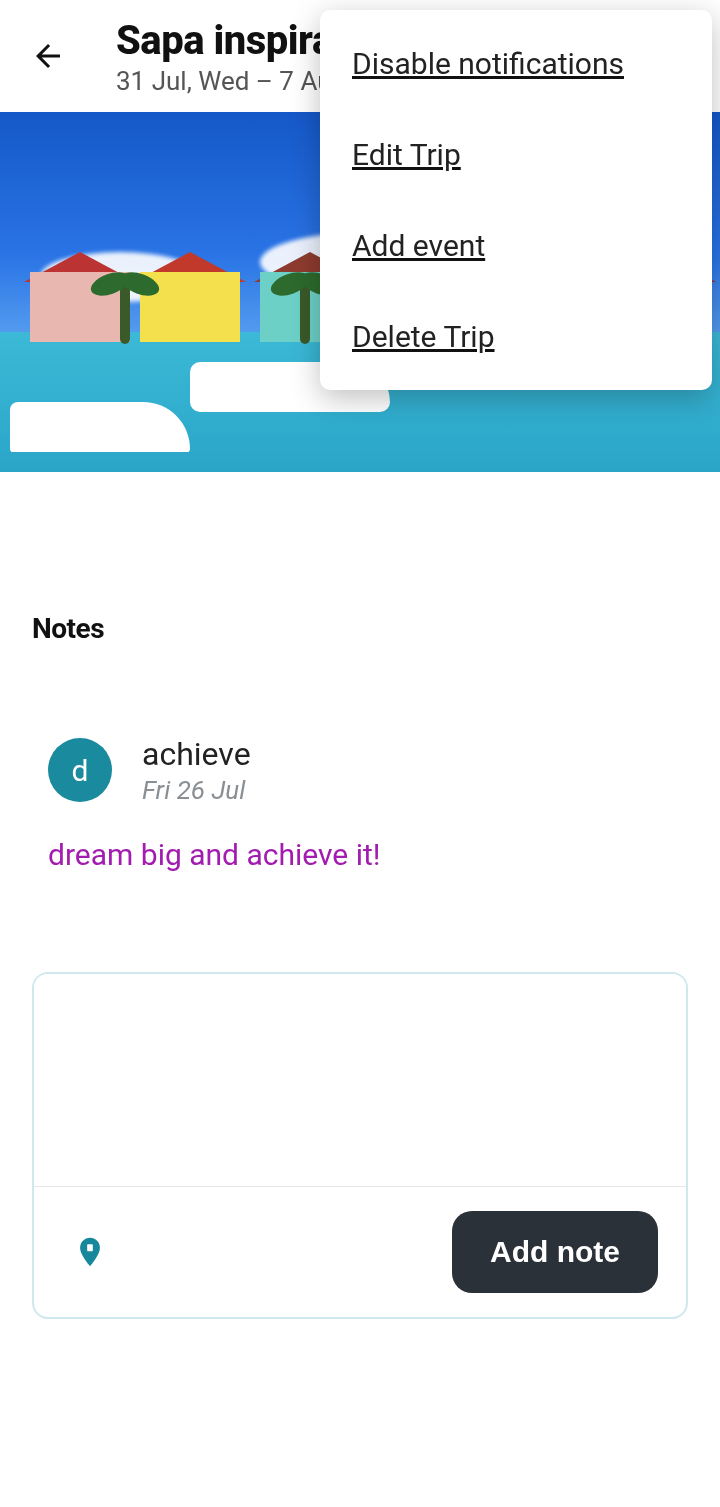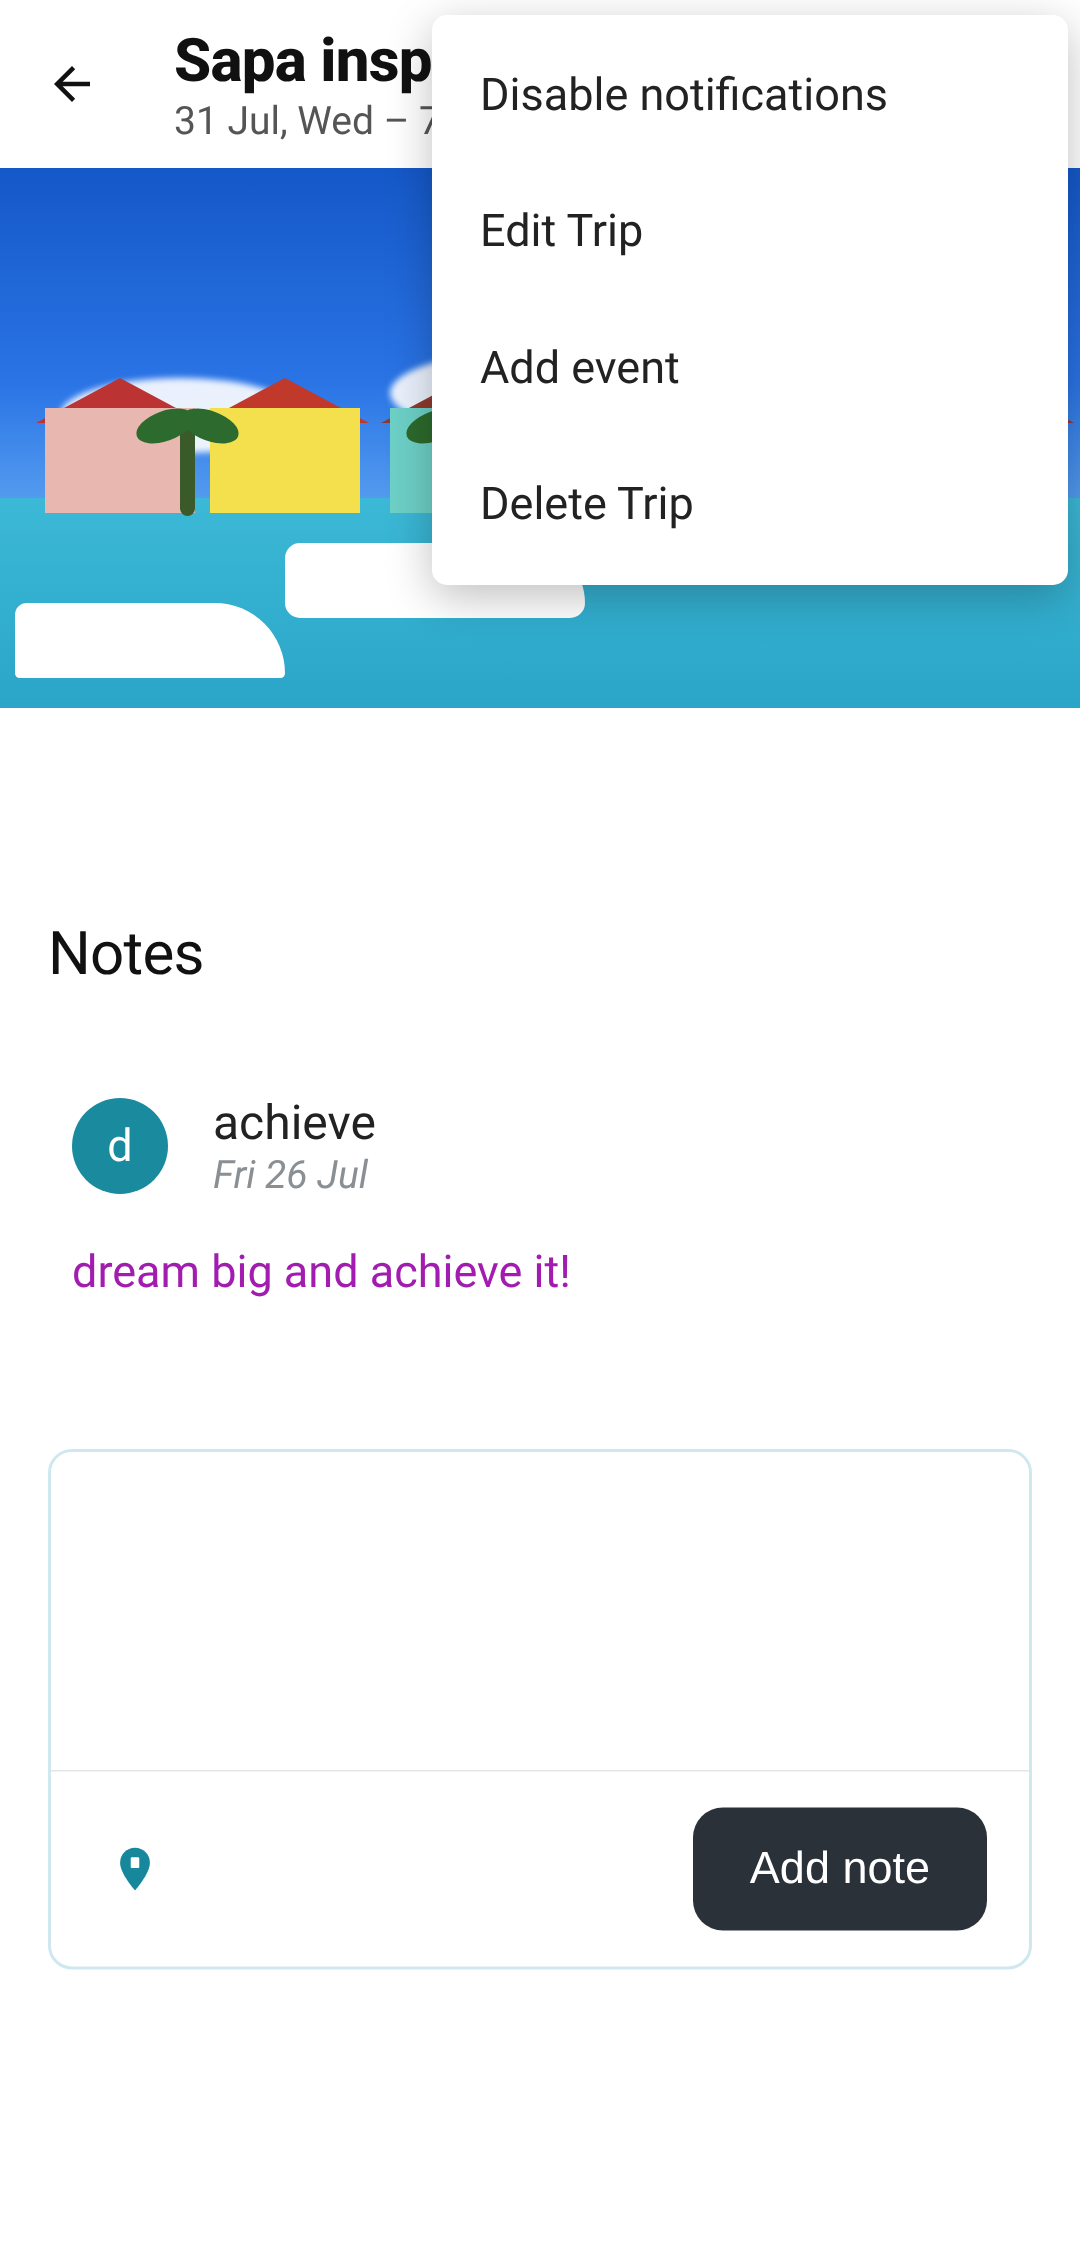--- a/index.html
+++ b/index.html
@@ -103,40 +103,41 @@
   }
   .hero .b1{ left:10px; width:180px; bottom:20px; border-radius: 10px 60px 4px 4px;}
   .hero .b2{ left:190px; width:200px; bottom:60px;}
   .hero .b3{ left:430px; width:170px; bottom:90px;}
 
   
   .menu {
     position: absolute;
     top: 10px;
     right: 8px;
-    width: 424px;
+    width: 392px;
     background: #fff;
     border-radius: 10px;
     box-shadow: 0 8px 30px rgba(0,0,0,0.25);
     padding: 8px 0;
     z-index: 100;
+    text-decoration: underline;
   }
   .menu-item {
     padding: 28px 32px;
     font-size: 30px;
     color: #222;
     cursor: pointer;
   }
 
   
   .notes-section { padding: 0 32px; margin-top: 140px; }
   .notes-heading {
-    font-size: 40px;
-    font-weight: 400;
-    margin-bottom: 70px;
+    font-size: 28px;
+    font-weight: 700;
+    margin-bottom: 90px;
     letter-spacing: -0.5px;
   }
   .note-item { padding: 0 16px 60px 16px; }
   .note-head { display:flex; align-items:center; gap: 30px; }
   .avatar {
     width: 64px; height: 64px; border-radius: 50%;
     background: #1a8a9e;
     color: #fff;
     font-size: 30px;
     display: flex; align-items: center; justify-content: center;
@@ -170,21 +171,21 @@
     display: flex;
     align-items: center;
     justify-content: space-between;
     padding: 24px 28px 24px 36px;
   }
   .pin-icon { color:#17879c; cursor:pointer; width:40px; height:48px; display:flex; align-items:center; justify-content:center;}
   .add-note-btn {
     background: #2b3138;
     color: #fff;
     font-size: 30px;
-    font-weight: 400;
+    font-weight: 700;
     border: none;
     border-radius: 20px;
     padding: 24px 38px;
     cursor: pointer;
   }
 </style>
 </head>
 <body>
 
 <div class="header">

